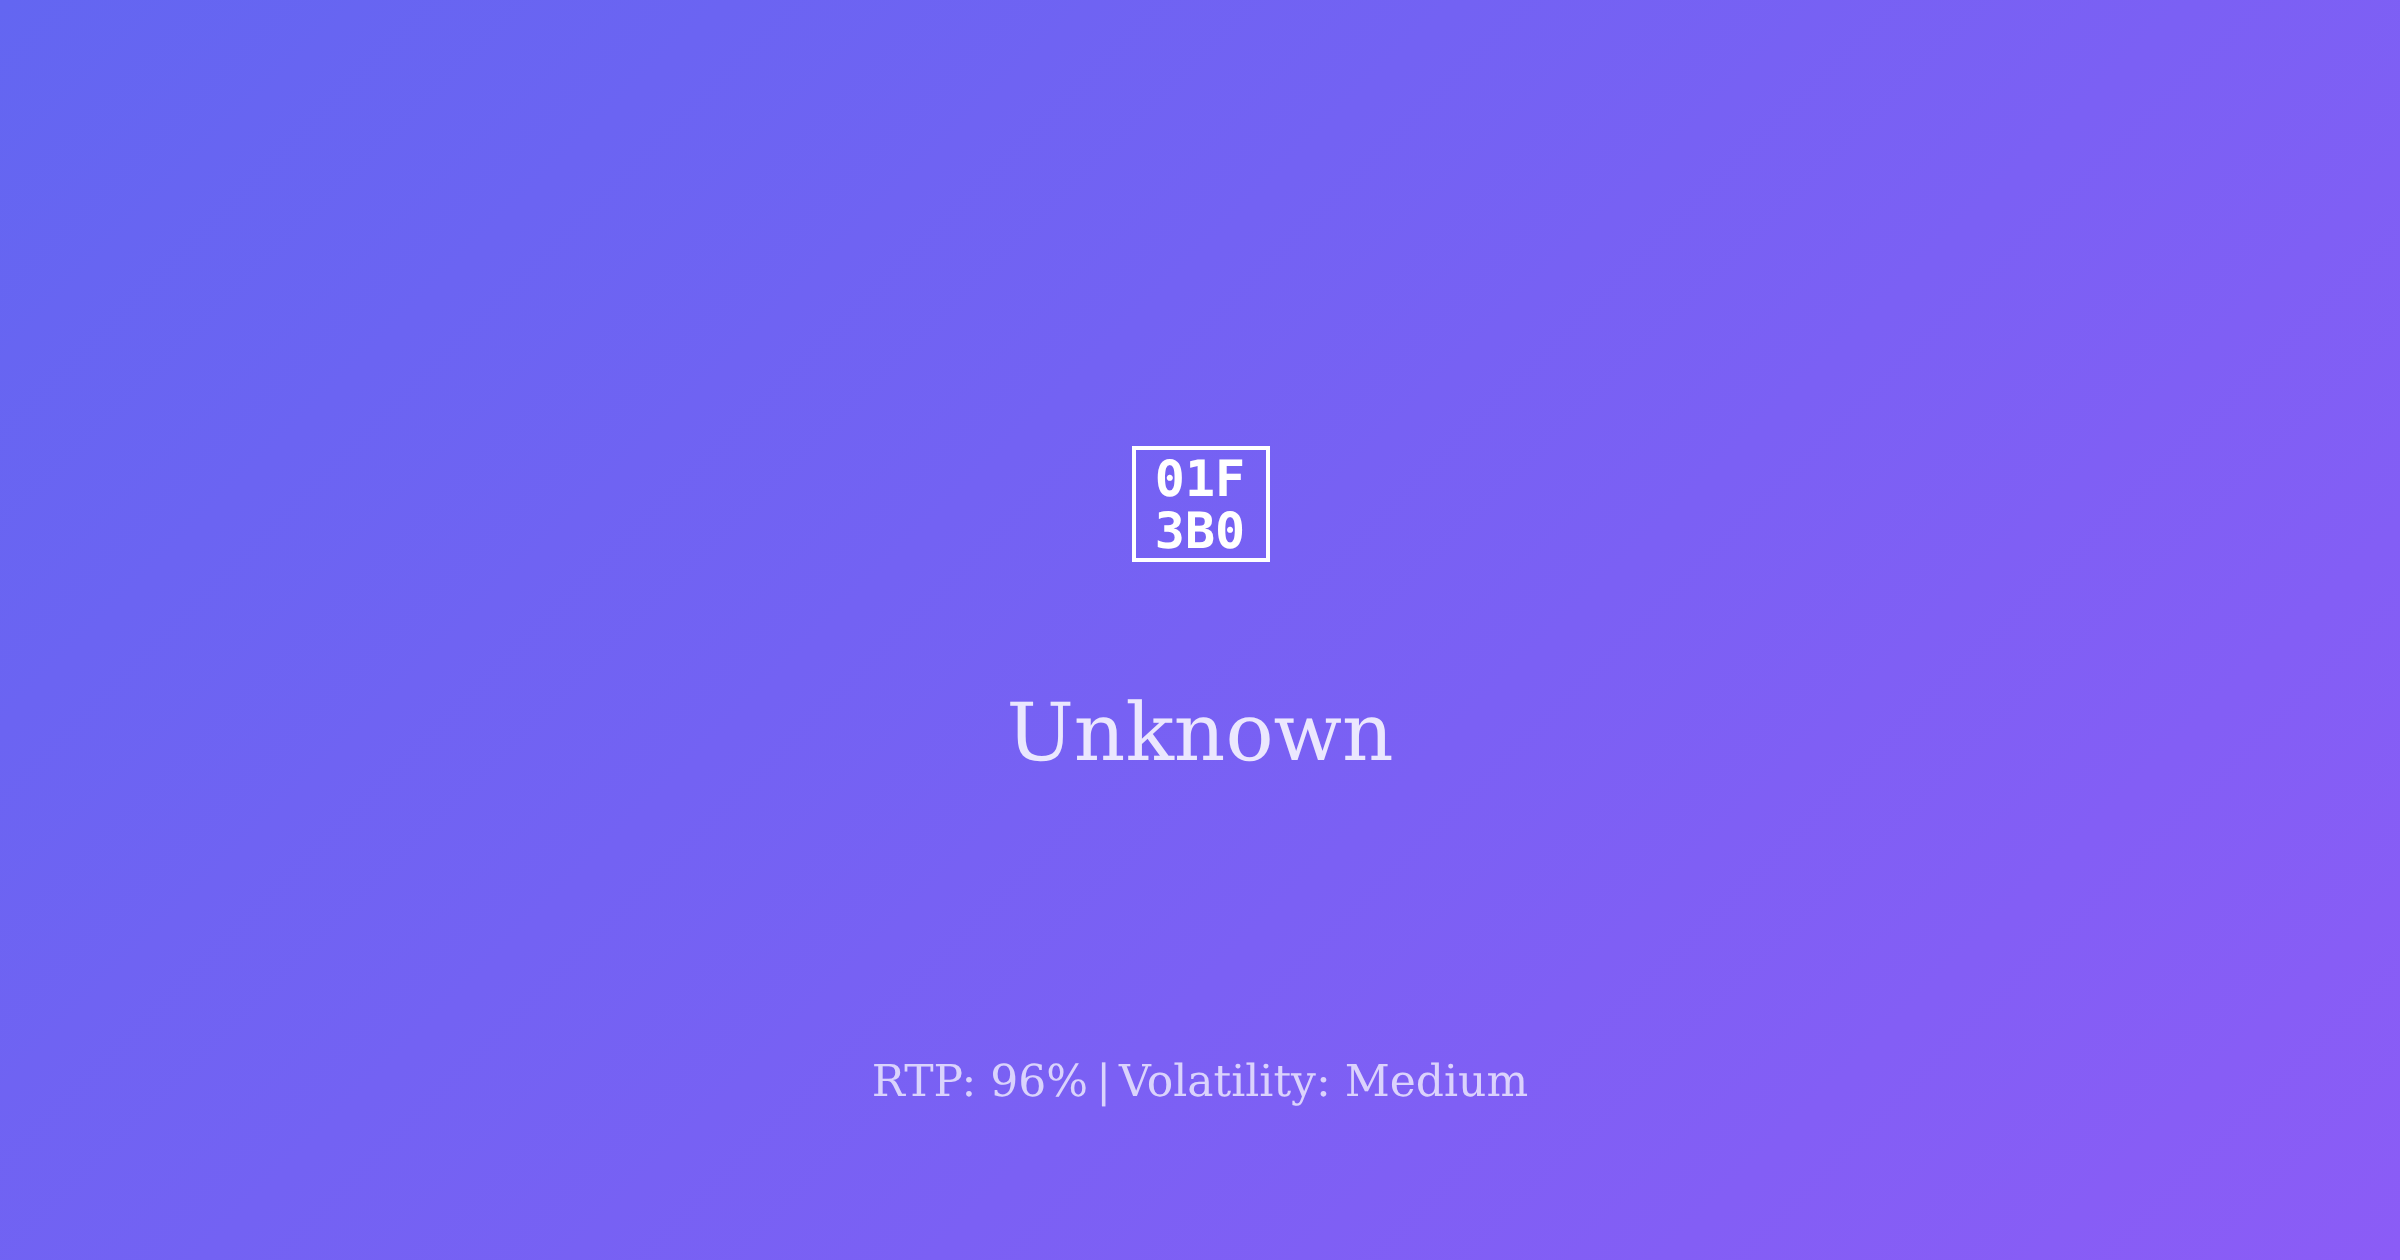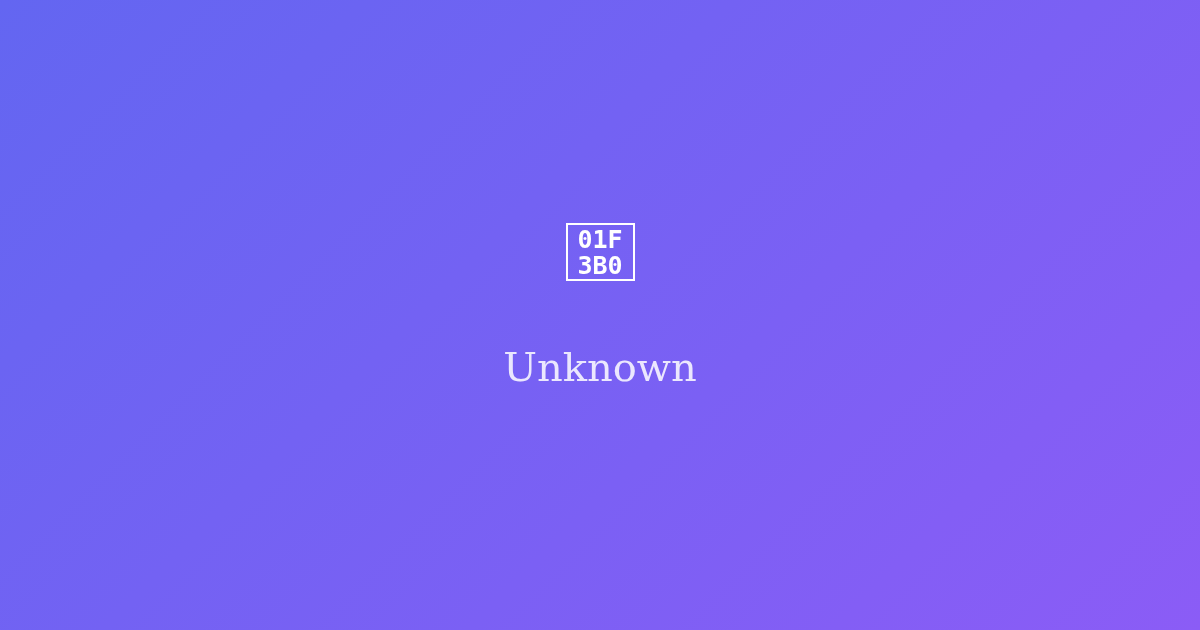--- a/index.html
+++ b/index.html
@@ -120,14 +120,17 @@
     <span class="tofu-glyph">
       <span class="tofu-row">01F</span>
       <span class="tofu-row">3B0</span>
     </span>
 
 
   </div>
 
   <p class="hero-subtitle">Unknown</p>
 
+  <div class="meta-line">
+    <span>RTP: 96%</span><span class="meta-sep">|</span><span>Volatility: Medium</span>
+  </div>
 
 </div>
 
 </body></html>

